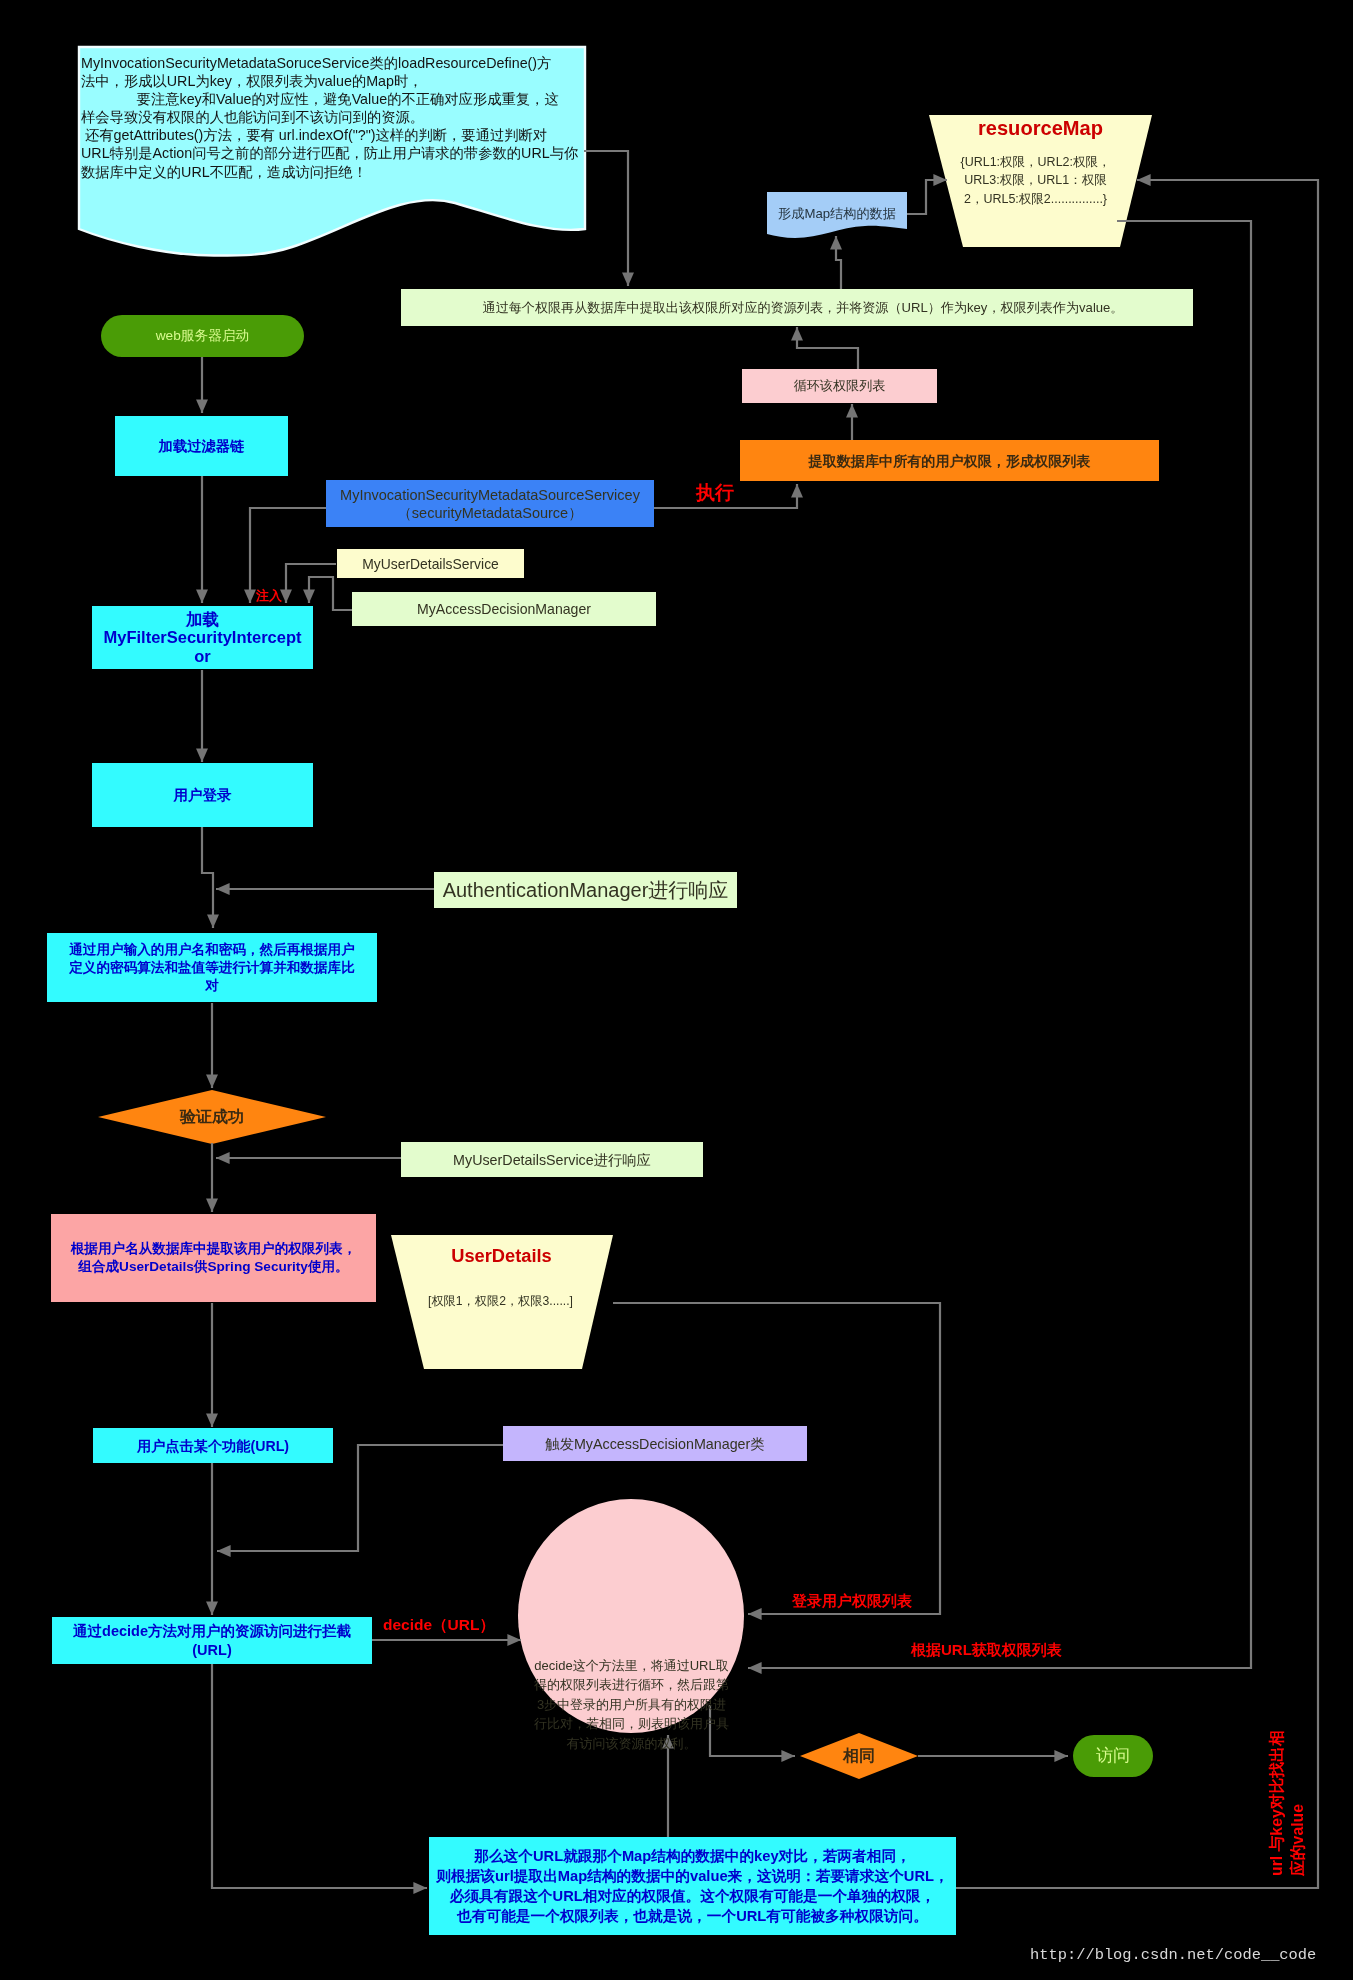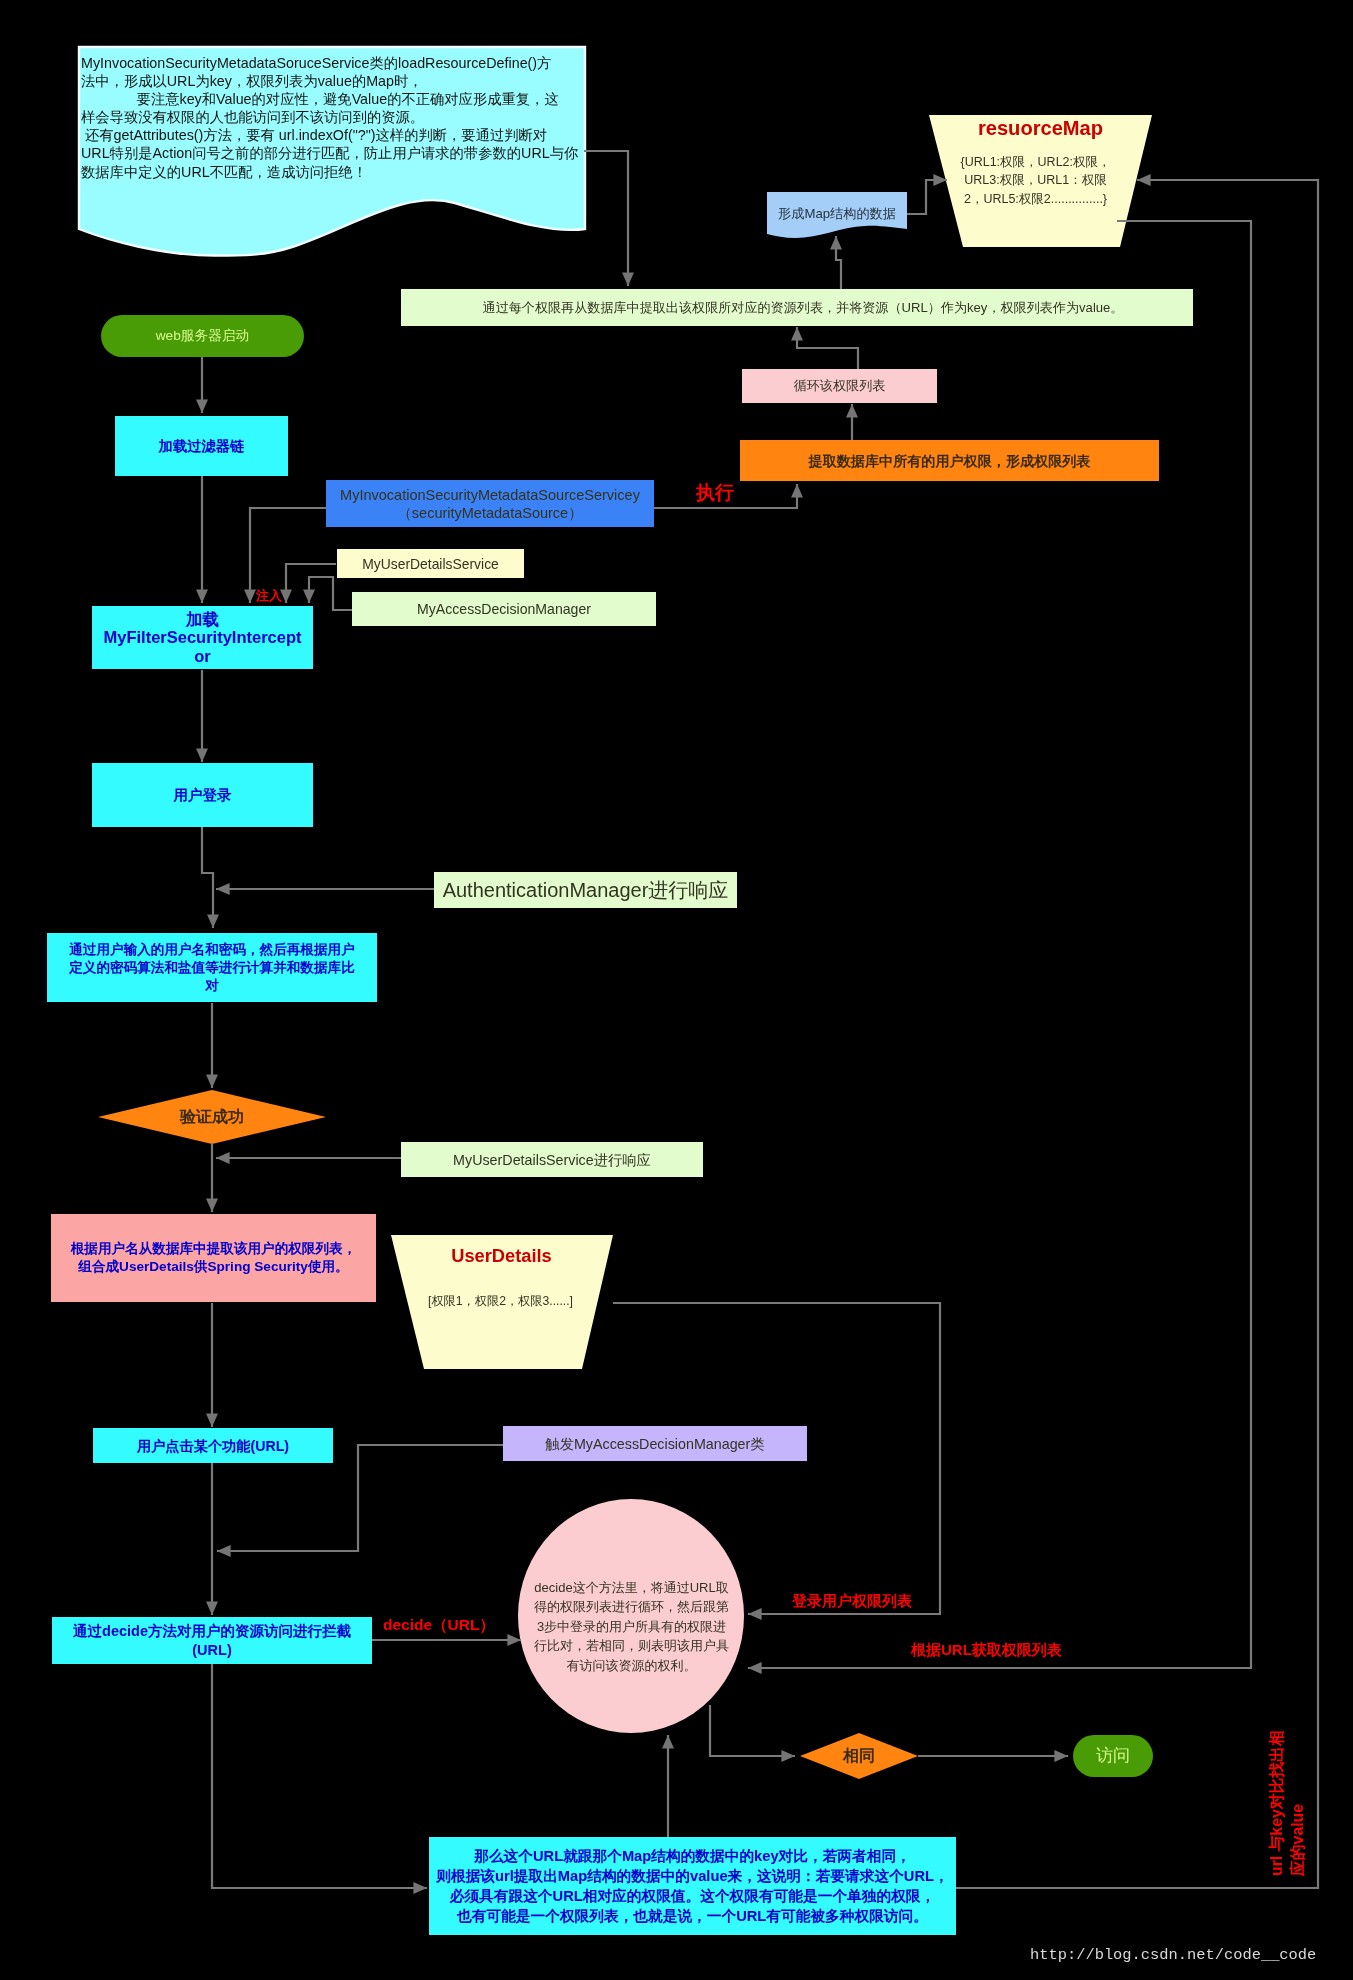--- a/index.html
+++ b/index.html
@@ -187,21 +187,21 @@
     </div>
 <div class="node" style="left:434px;top:872px;width:303px;height:36px;font-size:20px;line-height:20px;background:#e3fccd;color:#333322;justify-content:center;">
       <span>AuthenticationManager进行响应</span>
     </div>
 <div class="node" style="left:401px;top:1142px;width:302px;height:35px;font-size:14.3px;line-height:20px;background:#e3fccd;color:#333322;">
       <span>MyUserDetailsService进行响应</span>
     </div>
 <div class="node" style="left:503px;top:1426px;width:304px;height:35px;font-size:14.3px;line-height:20px;background:#c4b5fd;color:#333322;">
       <span>触发MyAccessDecisionManager类</span>
     </div>
-<div class="node" style="left:532px;top:1578px;width:199px;height:100px;font-size:13px;line-height:19.4px;background:transparent;color:#333322;white-space:nowrap;align-items:flex-start;">
+<div class="node" style="left:532px;top:1656px;width:199px;height:100px;font-size:13px;line-height:19.4px;background:transparent;color:#333322;white-space:nowrap;align-items:flex-start;">
       <span>
         <span class="ln">decide这个方法里，将通过URL取</span>
         <span class="ln">得的权限列表进行循环，然后跟第</span>
         <span class="ln">3步中登录的用户所具有的权限进</span>
         <span class="ln">行比对，若相同，则表明该用户具</span>
         <span class="ln">有访问该资源的权利。</span>
       </span>
     </div>
 <div class="node" style="left:429px;top:1837px;width:527px;height:98px;font-size:14.7px;line-height:20px;background:#33fbff;color:#0000cc;font-weight:bold;white-space:nowrap;">
       <span>

